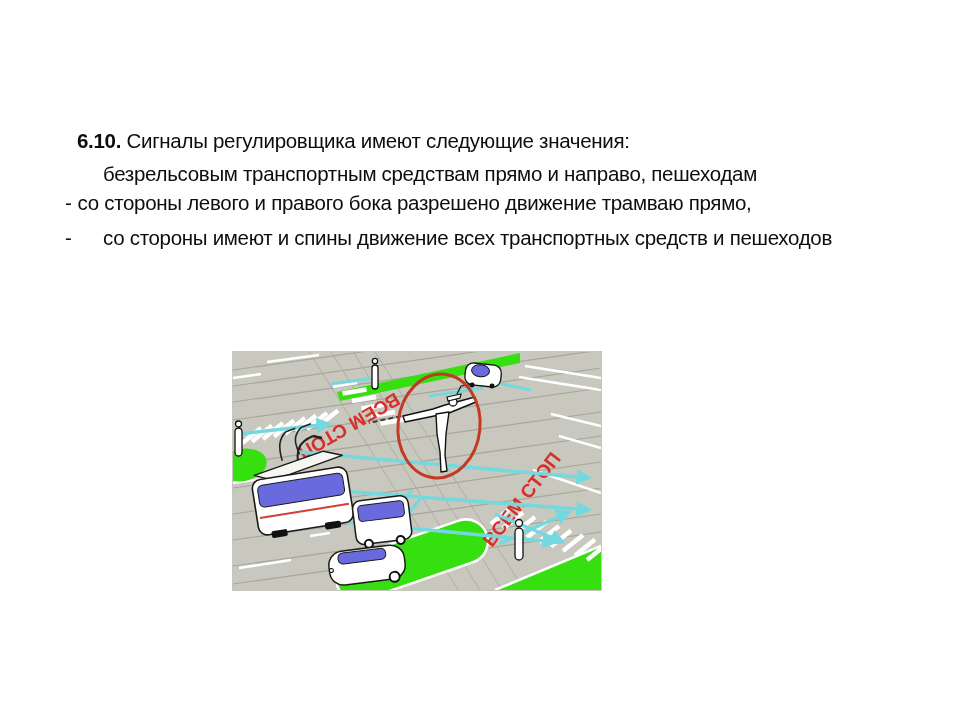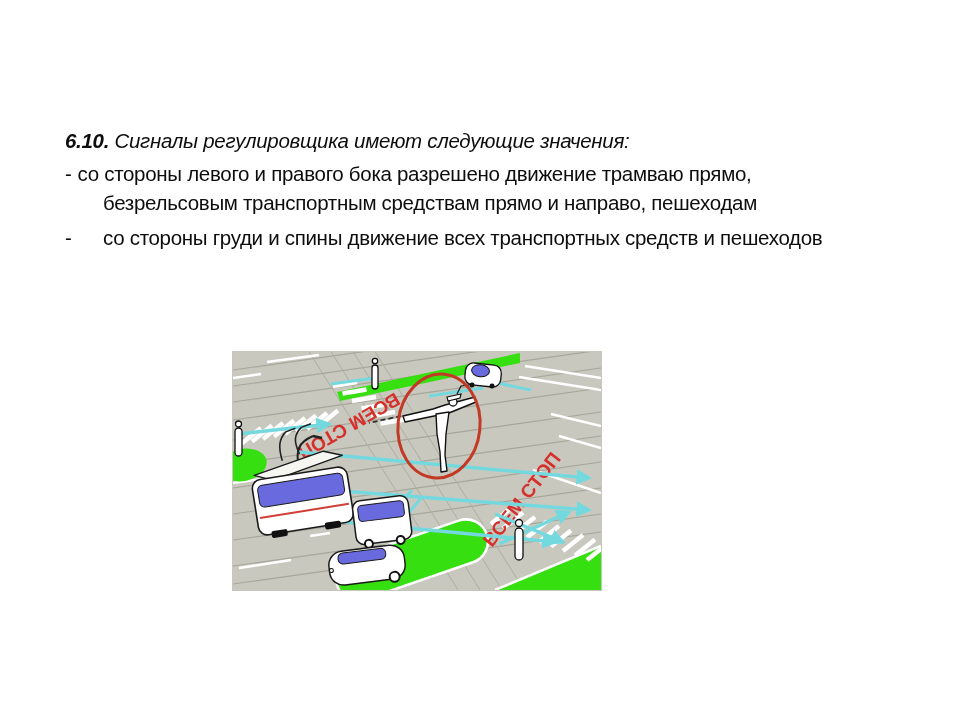--- a/index.html
+++ b/index.html
@@ -4,21 +4,21 @@
 <style>
   html,body{margin:0;padding:0;}
   body{
     width:960px;height:720px;background:#FFFFFF;position:relative;overflow:hidden;
     font-family:"Liberation Sans", sans-serif;color:#0D0D0D;
   }
   .text-block{
     position:absolute;left:65px;top:126px;width:860px;
     font-size:20.5px;line-height:29px;letter-spacing:-0.3px;
   }
-  .heading{margin:0 0 4px 0;font-style:italic;}
+  .heading{margin:0 0 4px 12px;}
   .heading .num{font-weight:bold;}
   .subheading{margin:0 0 8px 0;font-weight:bold;color:#1472BE;}
   .b-line{margin:0;}
   .b-indent{padding-left:38px;}
   .b1-marker{margin-right:6px;}
   .bullet2{display:flex;margin-top:6px;}
   .b2-marker{width:38px;flex:none;}
   .illustration{
     position:absolute;left:233px;top:352px;width:368px;height:238px;
     outline:1px solid #C6C6BD;
@@ -26,27 +26,27 @@
   .illustration svg{display:block;}
 </style>
 </head>
 <body>
 
 <div class="text-block">
   <p class="heading"><span class="num">6.10.</span>
     <span>Сигналы регулировщика имеют следующие значения:</span></p>
 
 
+  <p class="b-line b-indent">безрельсовым транспортным средствам прямо и направо, пешеходам</p>
   <p class="b-line"><span class="b1-marker">-</span><span>со стороны левого и правого бока разрешено движение трамваю прямо,</span></p>
-  <p class="b-line b-indent">безрельсовым транспортным средствам прямо и направо, пешеходам</p>
 
   <div class="bullet2">
     <span class="b2-marker">-</span>
     <div>
-      <p class="b-line">со стороны груди и спины движение всех транспортных средств и пешеходов</p>
+      <p class="b-line">со стороны имеют и спины движение всех транспортных средств и пешеходов</p>
     </div>
   </div>
 </div>
 
 <div class="illustration">
 <svg width="368" height="238" viewBox="0 0 368 238" xmlns="http://www.w3.org/2000/svg">
   <defs>
     <marker id="ah" viewBox="0 0 10 10" refX="8" refY="5" markerWidth="4.5" markerHeight="4.5" orient="auto">
       <path d="M0,0 L10,5 L0,10 Z" fill="#74D9DF"></path>
     </marker>

